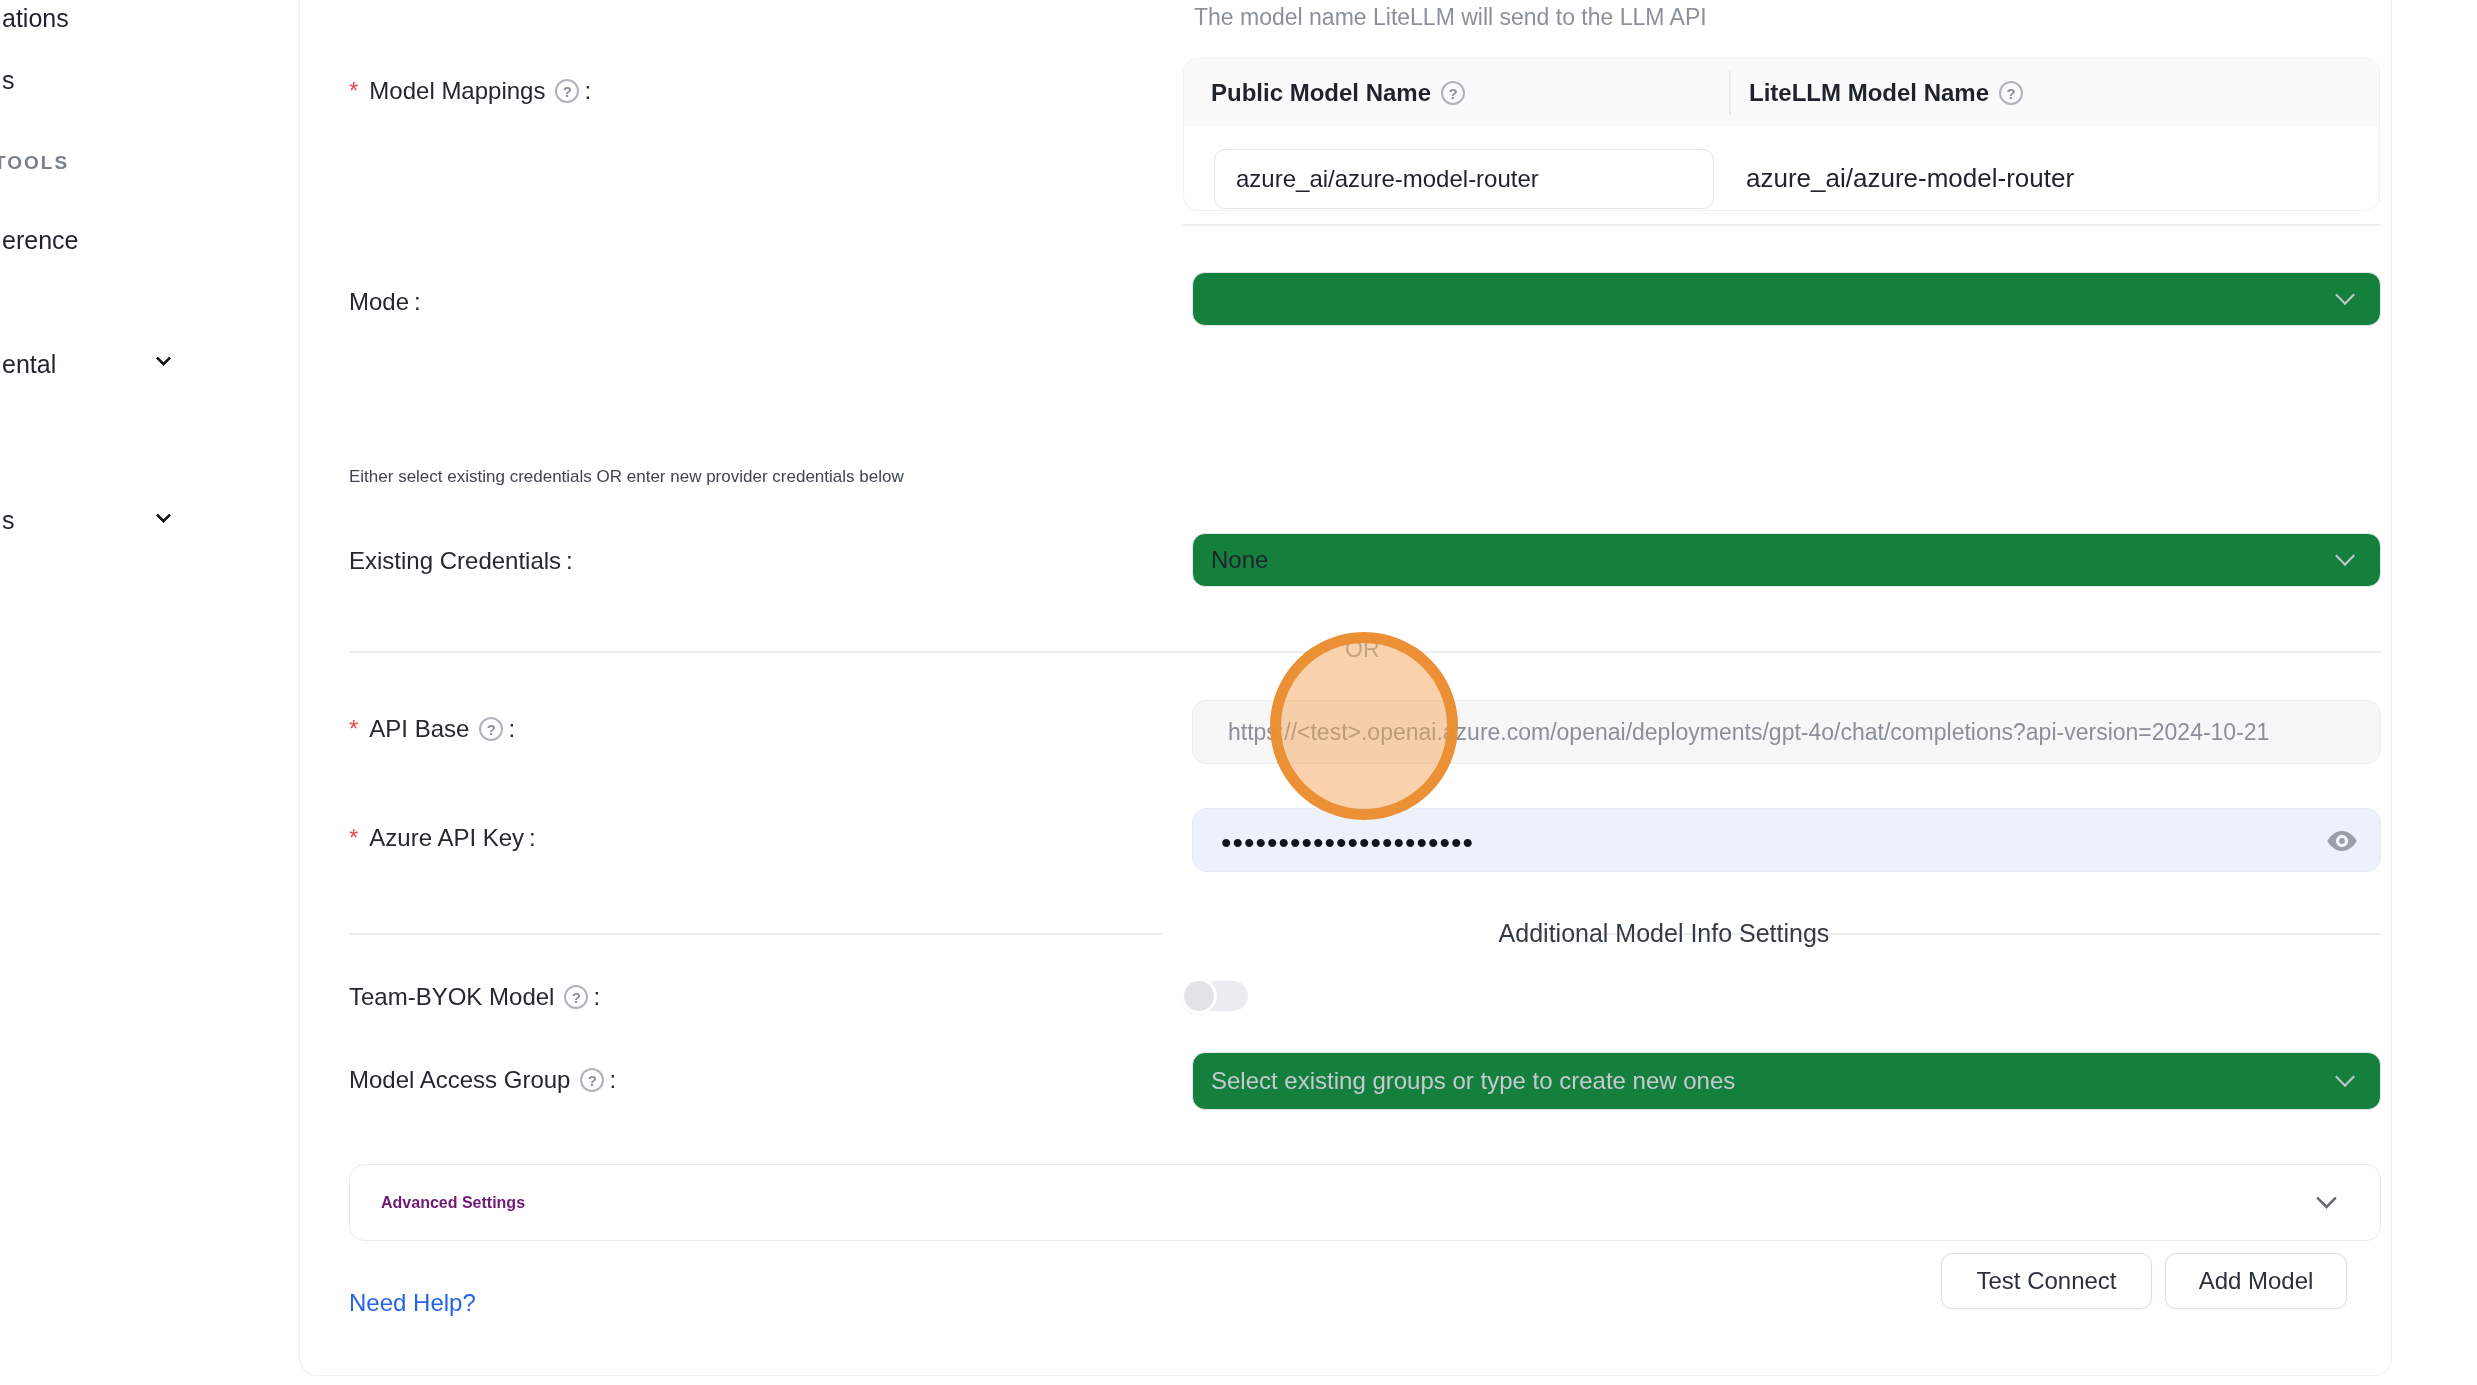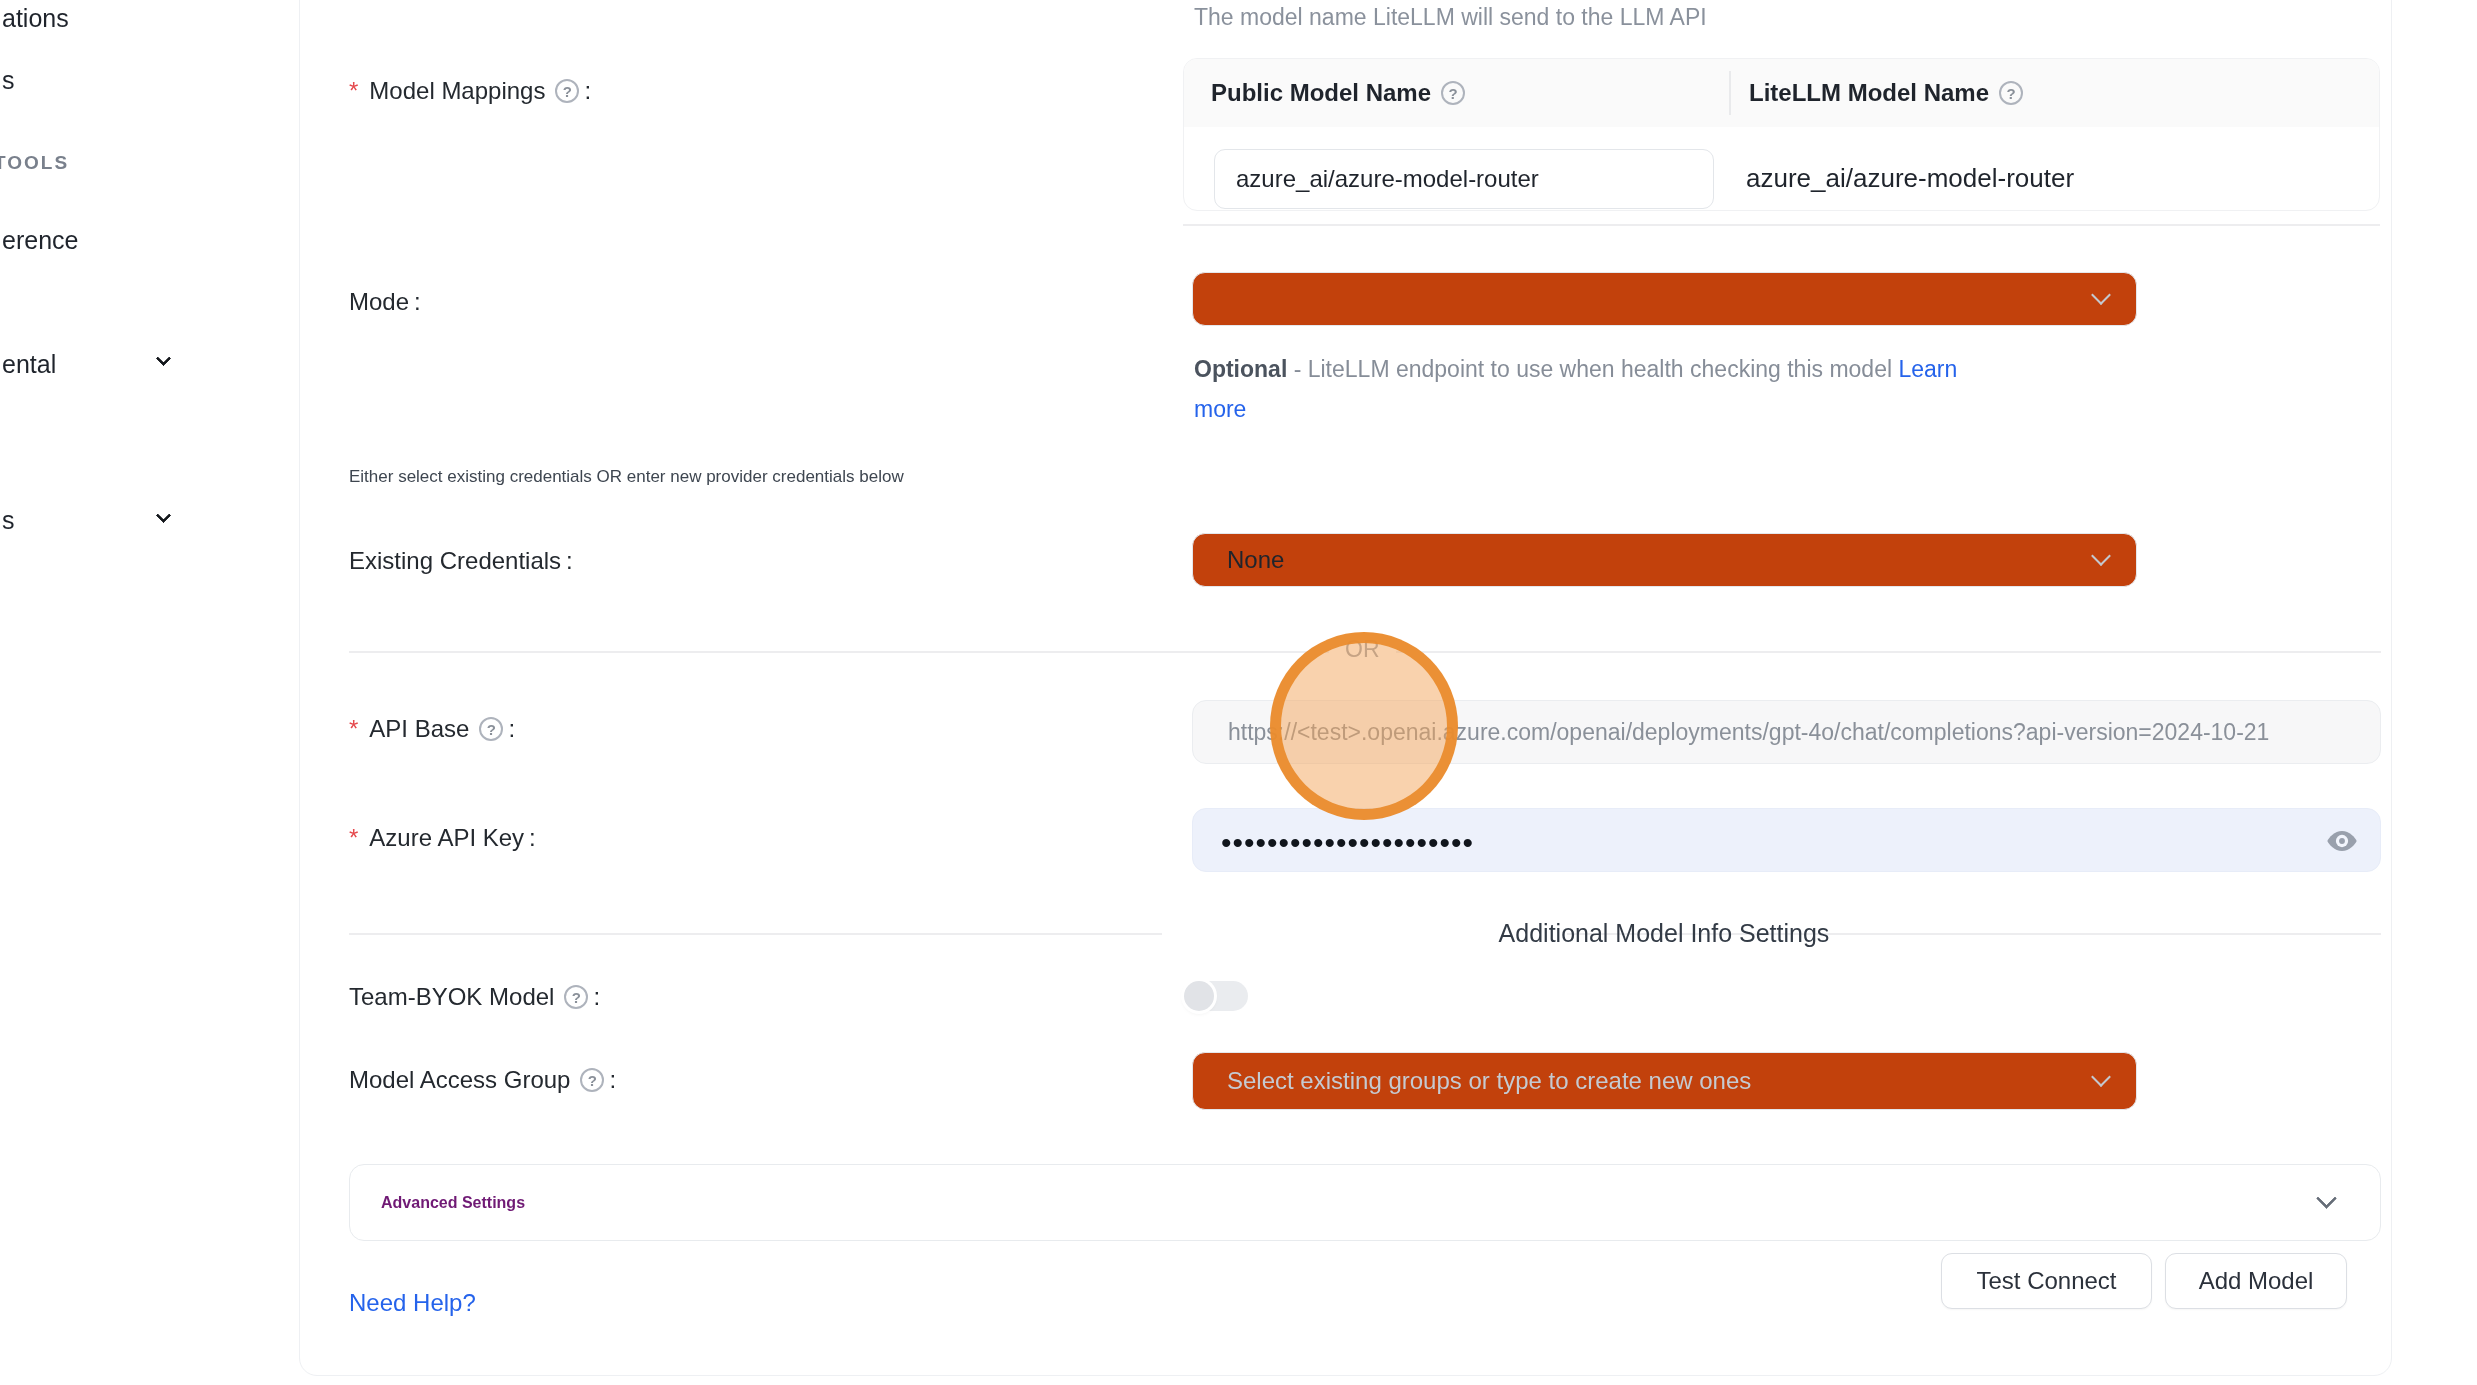--- a/index.html
+++ b/index.html
@@ -38,22 +38,22 @@
   .map-h-cell { display:flex; align-items:center; font-size:24px; font-weight:700; color:#1f242c; }
   .map-h-cell.c1 { width:545px; padding-left:27px; }
   .map-h-cell.c2 { padding-left:18px; border-left:2px solid #e9eaec; height:44px; margin-top:12px; }
   .map-input { position:absolute; left:30px; top:90px; width:500px; height:60px; border:1.6px solid #e3e6ea;
                border-radius:11px; font-size:24px; color:#1f242c; padding:0 21px; outline:none;
                font-family:"Liberation Sans",sans-serif; background:#fff; }
   .map-static { position:absolute; left:562px; top:104px; font-size:26px; color:#1f242c; }
 
   .hdiv { position:absolute; height:1.5px; background:#ededef; }
 
-  .select-box { position:absolute; left:893px; width:945px; background:#c2410c; border:1.6px solid #e4e7ec;
-                border-radius:13px; display:flex; align-items:center; padding:0 34px; cursor:pointer; }
+  .select-box { position:absolute; left:893px; width:1189px; background:#15803d; border:1.6px solid #e4e7ec;
+                border-radius:13px; display:flex; align-items:center; padding:0 18px; cursor:pointer; }
   .select-box .chev { position:absolute; right:28px; top:50%; width:14px; height:14px; margin-top:-11px;
                       border-right:2px solid #c3c8cf; border-bottom:2px solid #c3c8cf; transform:rotate(45deg); }
   .sel-value { font-size:24px; color:#1f242c; }
   .sel-placeholder { font-size:24px; color:#c5cad1; }
 
   .opt-help { position:absolute; left:895px; top:349px; width:810px; font-size:23px; line-height:40px; color:#868d98; }
   .opt-help b { color:#4b535e; }
   .link { color:#2563eb; cursor:pointer; text-decoration:none; }
   .opt-help a { font-size:23px; }
 
@@ -139,23 +139,20 @@
   <div class="hdiv" style="left:884px; top:224px; width:1197px;"></div>
 
   <div class="form-label" style="top:288px;">
     <span>Mode</span>
     <span class="colon">:</span>
   </div>
   <div class="select-box" style="top:272px; height:54px;">
     <span class="sel-value"></span>
     <span class="chev"></span>
   </div>
-  <div class="opt-help">
-    <b>Optional</b><span> - LiteLLM endpoint to use when health checking this model </span><a class="link">Learn more</a>
-  </div>
 
   <div class="abs note-text" style="left:50px; top:467px;">Either select existing credentials OR enter new provider credentials below</div>
 
   <div class="form-label" style="top:547px;">
     <span>Existing Credentials</span>
     <span class="colon">:</span>
   </div>
   <div class="select-box" style="top:533px; height:54px;">
     <span class="sel-value">None</span>
     <span class="chev"></span>

